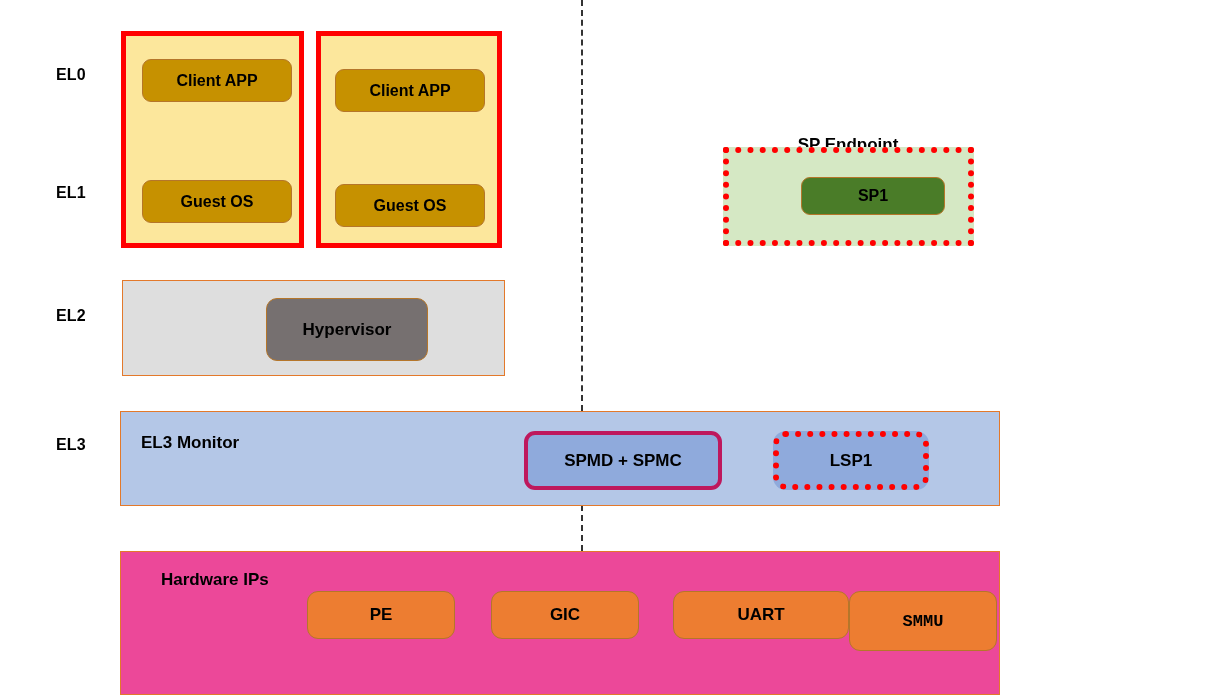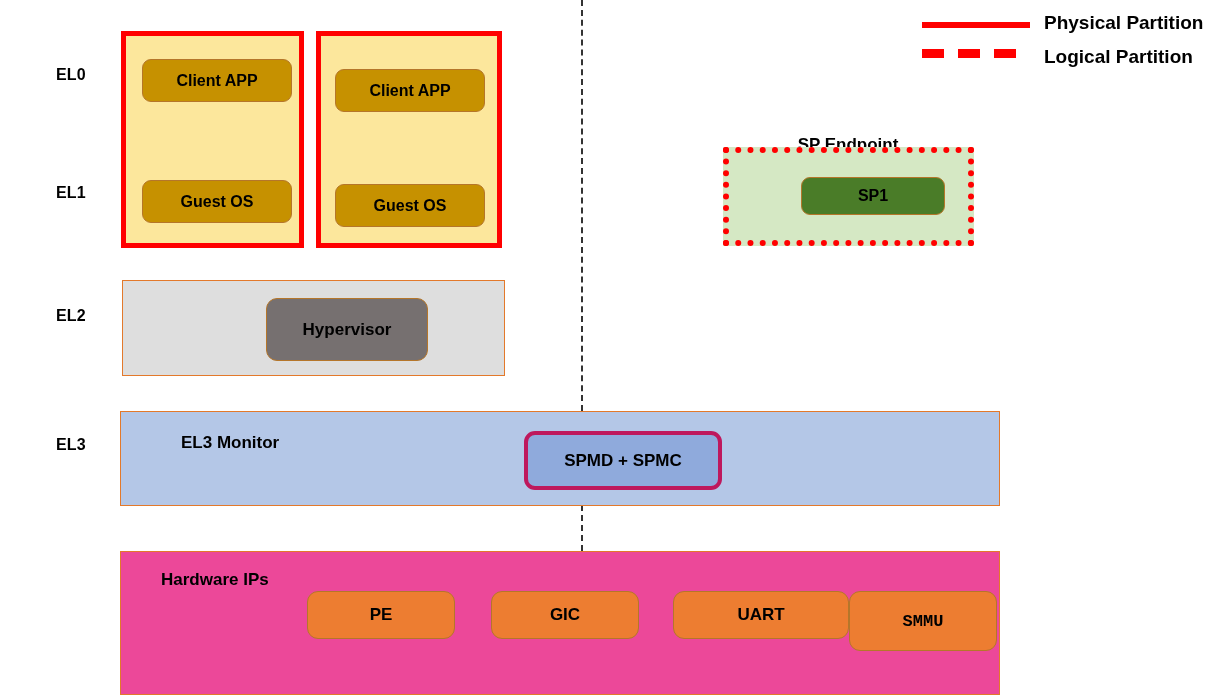--- a/index.html
+++ b/index.html
@@ -169,27 +169,20 @@
 </style>
 </head>
 <body>
 
 <div id="canvas">
 
   <div class="abs divider" style="left:581px; top:0px; height:411px;"></div>
 
   <div class="abs divider" style="left:581px; top:505px; height:46px;"></div>
 
-  <div class="abs" style="left:920px; top:14px; width:300px; height:64px;">
-    <div class="abs legend-solid" style="left:2px; top:8px; width:108px;"></div>
-    <div class="abs legend-label" style="left:124px; top:-2px;">Physical Partition</div>
-
-    <div class="abs legend-dashed" style="left:2px; top:35px; width:94px;"></div>
-    <div class="abs legend-label" style="left:124px; top:32px;">Logical Partition</div>
-  </div>
 
   <div class="abs el-label" style="left:56px; top:66px;">EL0</div>
   <div class="abs el-label" style="left:56px; top:184px;">EL1</div>
   <div class="abs el-label" style="left:56px; top:307px;">EL2</div>
   <div class="abs el-label" style="left:56px; top:436px;">EL3</div>
 
   <div class="abs caption" style="left:203px; top:8px; width:120px;">VM0</div>
   <div class="abs vm-box" style="left:121px; top:31px; width:183px; height:217px;">
     <div class="abs gold-box" style="left:16px; top:23px; width:150px; height:43px;">Client APP</div>
     <div class="abs gold-box" style="left:16px; top:144px; width:150px; height:43px;">Guest OS</div>
@@ -204,22 +197,23 @@
   <div class="abs caption" style="left:768px; top:115px; width:160px;">SP Endpoint</div>
   <div class="abs sp-endpoint" style="left:723px; top:147px; width:251px; height:99px;">
     <div class="abs green-box" style="left:72px; top:24px; width:144px; height:38px;">SP1</div>
   </div>
 
   <div class="abs grey-band" style="left:122px; top:280px; width:383px; height:96px;">
     <div class="abs grey-box" style="left:143px; top:17px; width:162px; height:63px;">Hypervisor</div>
   </div>
 
   <div class="abs blue-band" style="left:120px; top:411px; width:880px; height:95px;">
-    <div class="abs band-title" style="left:20px; top:21px;margin-left:40px;">EL3 Monitor</div>
+    <div class="abs band-title" style="left:20px; top:21px;">EL3 Monitor</div>
     <div class="abs blue-box" style="left:403px; top:19px; width:198px; height:59px;">SPMD + SPMC</div>
+    <div class="abs blue-box logical" style="left:652px; top:19px; width:156px; height:59px;">LSP1</div>
   </div>
 
   <div class="abs hw-band" style="left:120px; top:551px; width:880px; height:144px;">
     <div class="abs band-title" style="left:40px; top:18px;">Hardware IPs</div>
     <div class="abs hw-box" style="left:370px; top:39px; width:148px; height:48px;">GIC</div>
     <div class="abs hw-box" style="left:186px; top:39px; width:148px; height:48px;">PE</div>
     <div class="abs hw-box" style="left:552px; top:39px; width:176px; height:48px;">UART</div>
     <div class="abs hw-box" style="left:728px; top:39px; width:148px; height:60px;font-family:Liberation Mono, monospace;">SMMU</div>
   </div>
 

